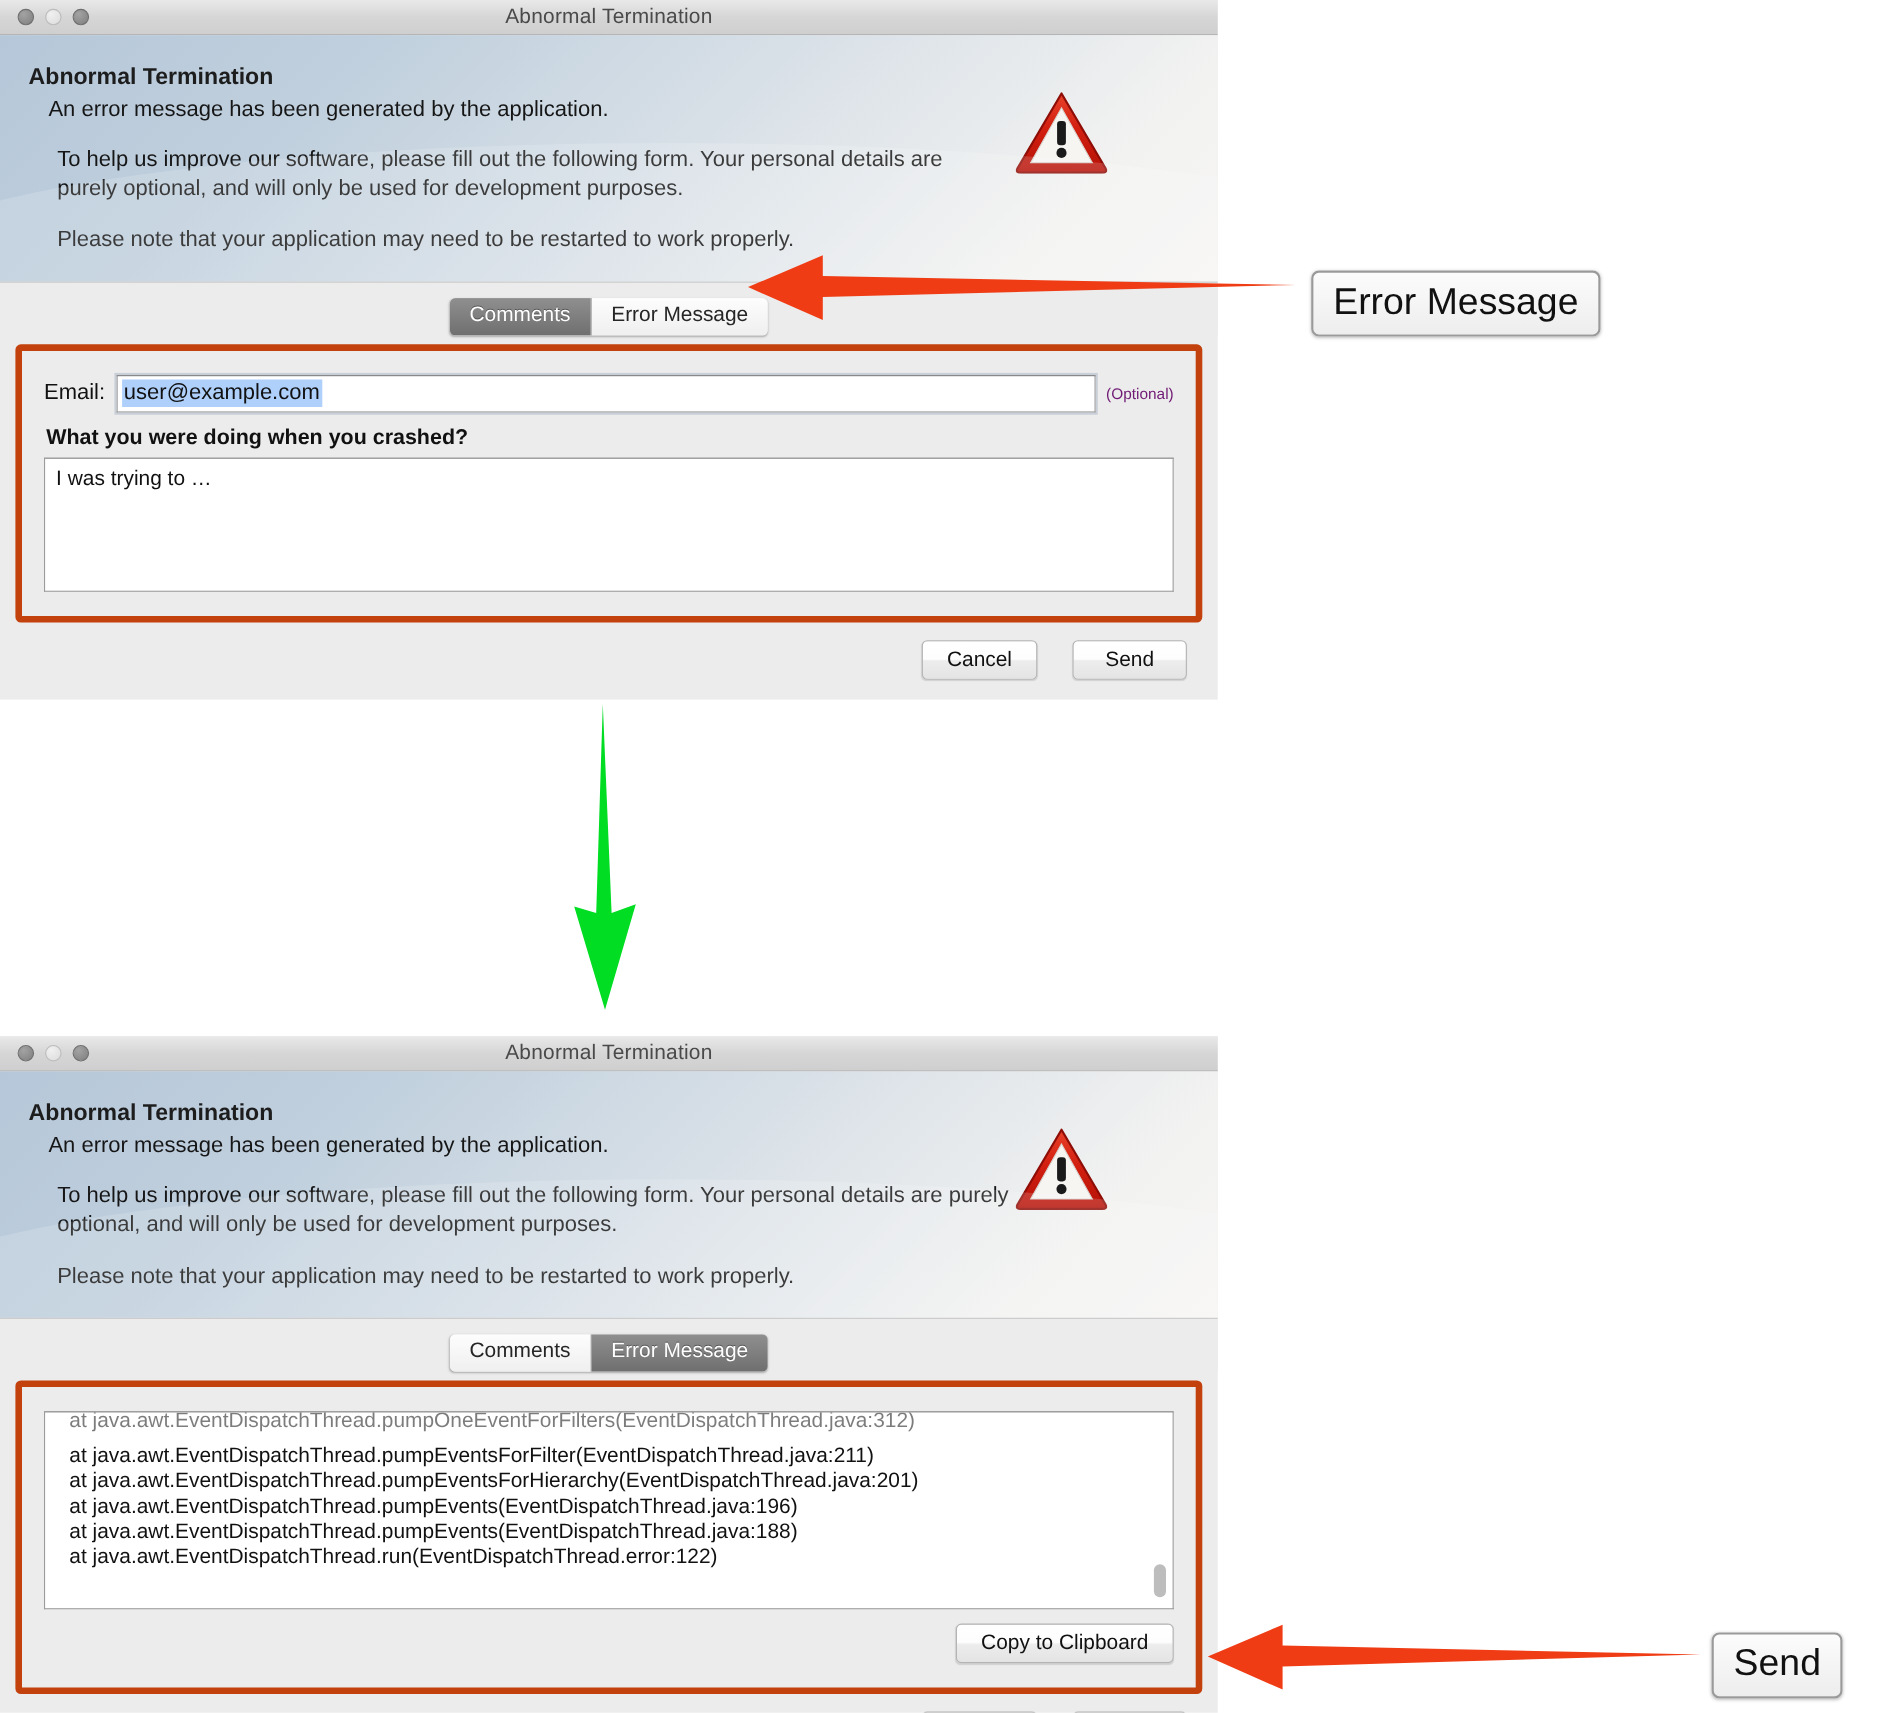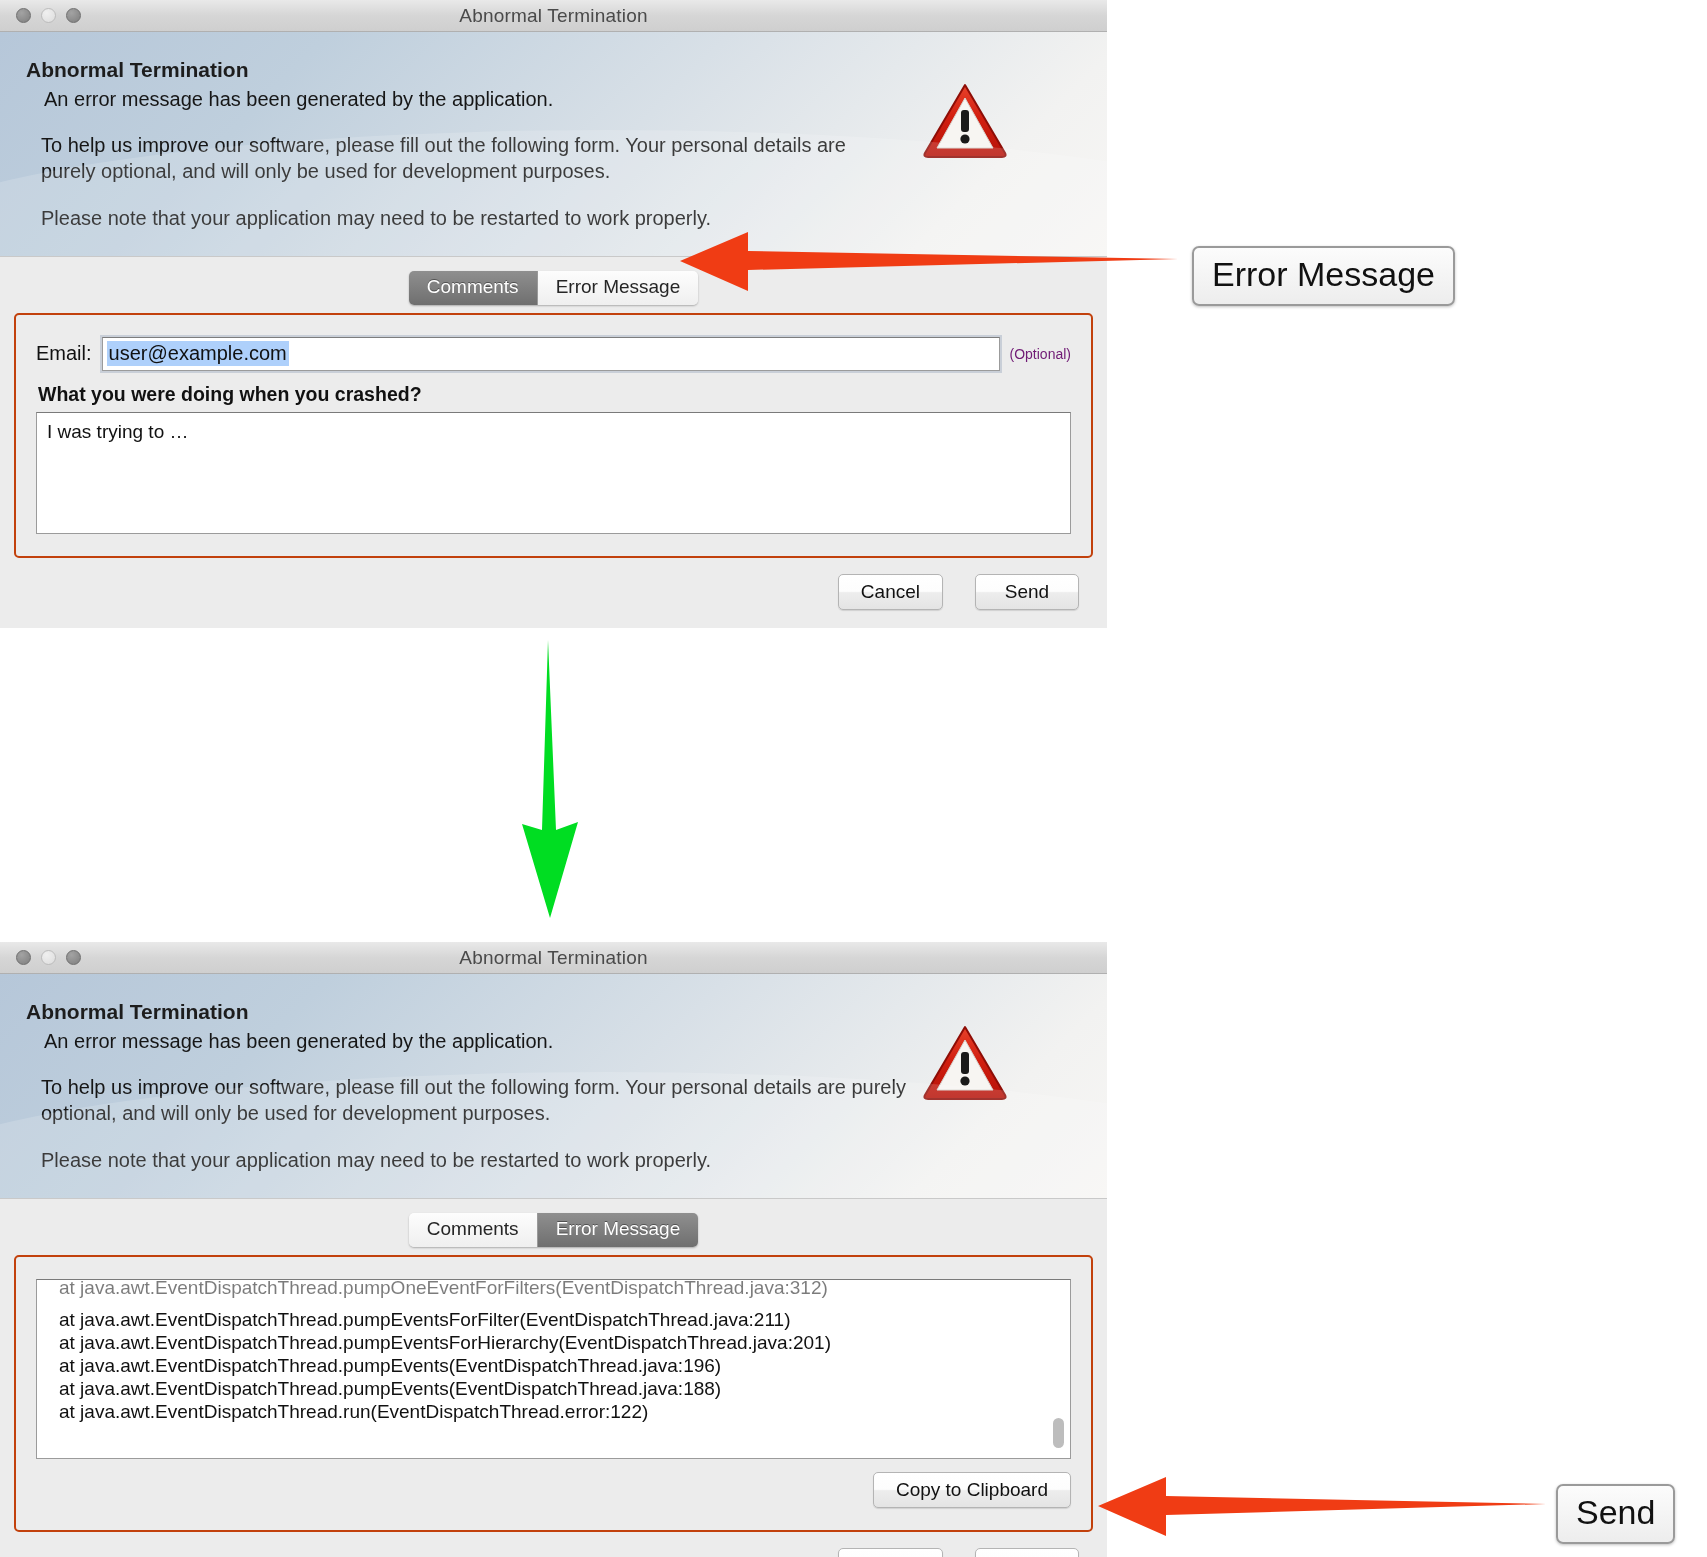--- a/index.html
+++ b/index.html
@@ -38,40 +38,40 @@
     overflow: hidden;
   }
   .hdr::after {
     content:""; position:absolute; left:-10%; top:44%; width:130%; height:60%;
     background: rgba(255,255,255,0.16);
     border-radius: 60% 60% 0 0 / 100% 100% 0 0;
     pointer-events:none;
   }
   .hdr-title { font-size: 21px; font-weight: bold; color: #1d1d1d; margin-bottom: 6px; }
   .hdr-sub  { font-size: 20px; color: #161616; margin-left: 18px; }
-  .hdr-p    { font-size: 20px; color: #161616; margin-left: 15px; margin-top: 22px; line-height: 1.28; max-width: 840px; }
+  .hdr-p    { font-size: 20px; color: #161616; margin-left: 26px; margin-top: 22px; line-height: 1.28; max-width: 840px; }
   .warn-icon { position: absolute; right: 100px; top: 50px; }
 
   
   .tabstrip { display:flex; justify-content:center; padding: 14px 0 0 0; background:#ececec; }
   .tabs { display: flex; border-radius: 5px; overflow:hidden;
           box-shadow: 0 1px 2px rgba(0,0,0,.28); }
   .tab {
     font-size: 19px; padding: 5px 18px 7px 18px; min-width: 124px; text-align:right;
     border-right: 1px solid #9a9a9a;
   }
   .tab:last-child { border-right: none; }
   .tab.off { background: linear-gradient(to bottom,#fdfdfd,#efefef); color:#262626; }
   .tab.on  { background: linear-gradient(to bottom,#8f8f8f,#6f6f6f); color:#ffffff;
              text-shadow: 0 -1px 0 rgba(0,0,0,.4); }
 
   
   .panel {
     margin: 8px 14px 0 14px;
-    border: 2px solid #c2410c; border-radius: 5px;
+    border: 6px solid #c2410c; border-radius: 5px;
     background: #ececec;
     padding: 22px 20px 22px 20px;
   }
 
   .row { display: flex; align-items: center; gap: 10px; }
   .lbl { font-size: 20px; color: #111; }
   .email-box {
     flex: 1; height: 34px; background: #ffffff;
     border: 1px solid #9b9b9b; border-top-color:#7d7d7d;
     box-shadow: 0 0 0 2px #c9cfd8;

